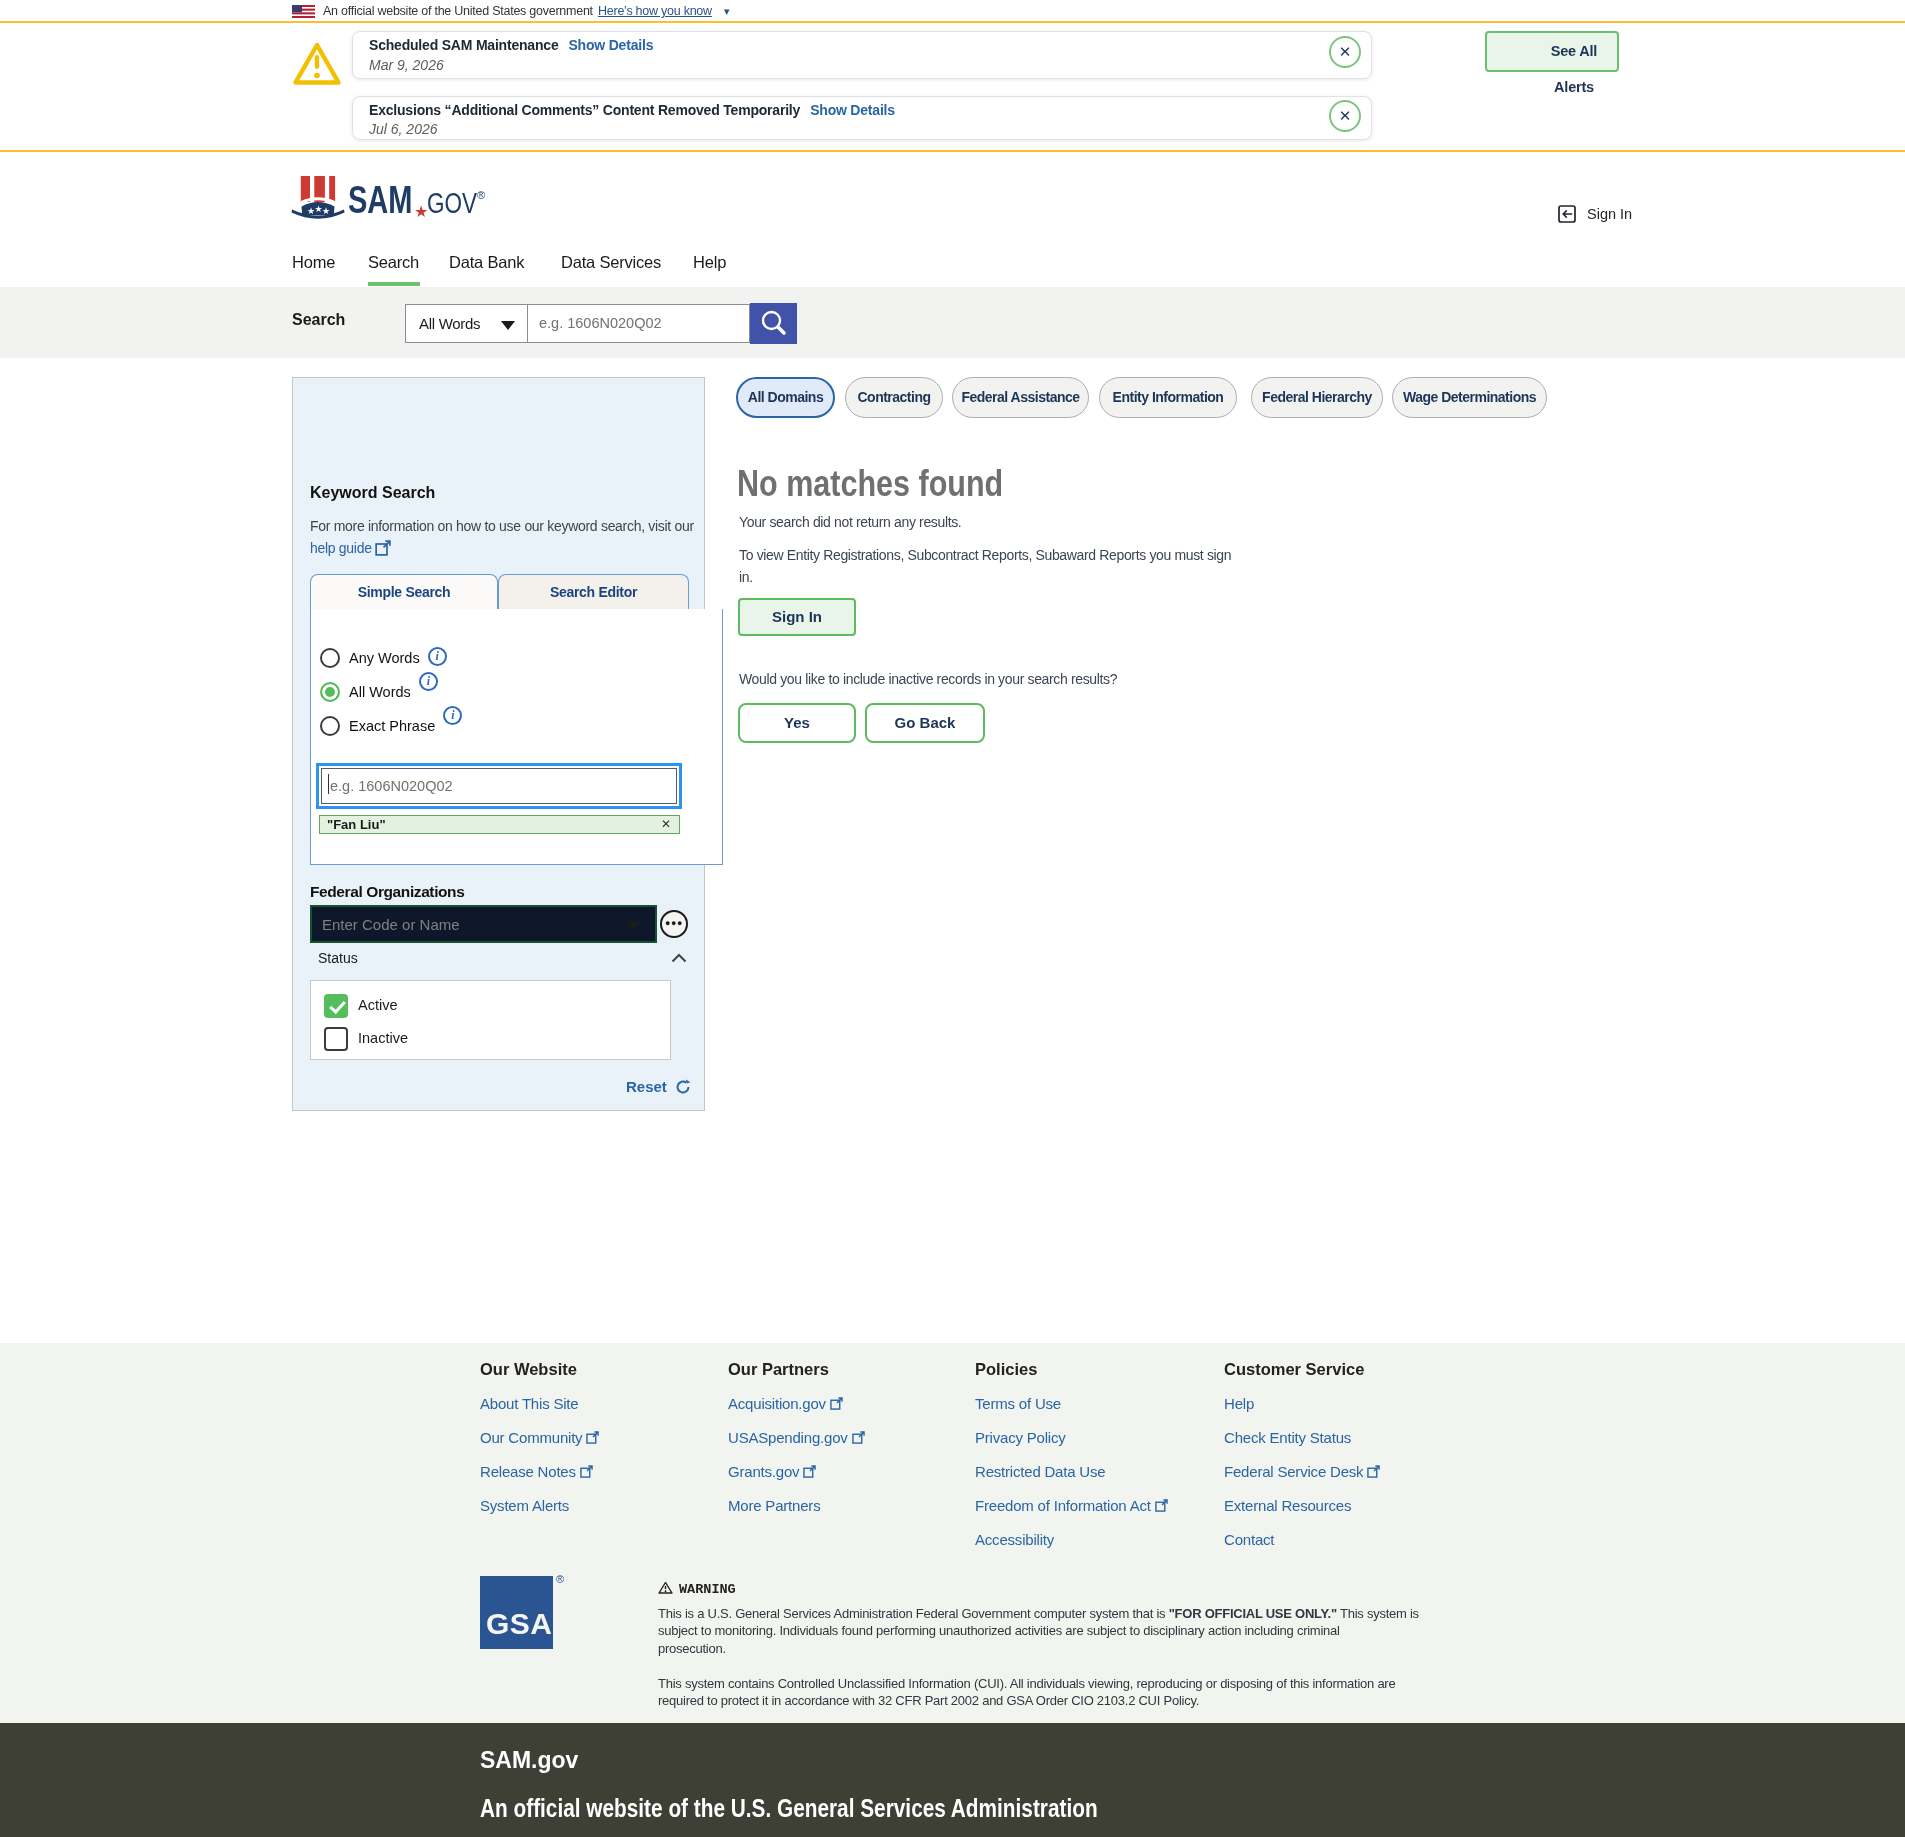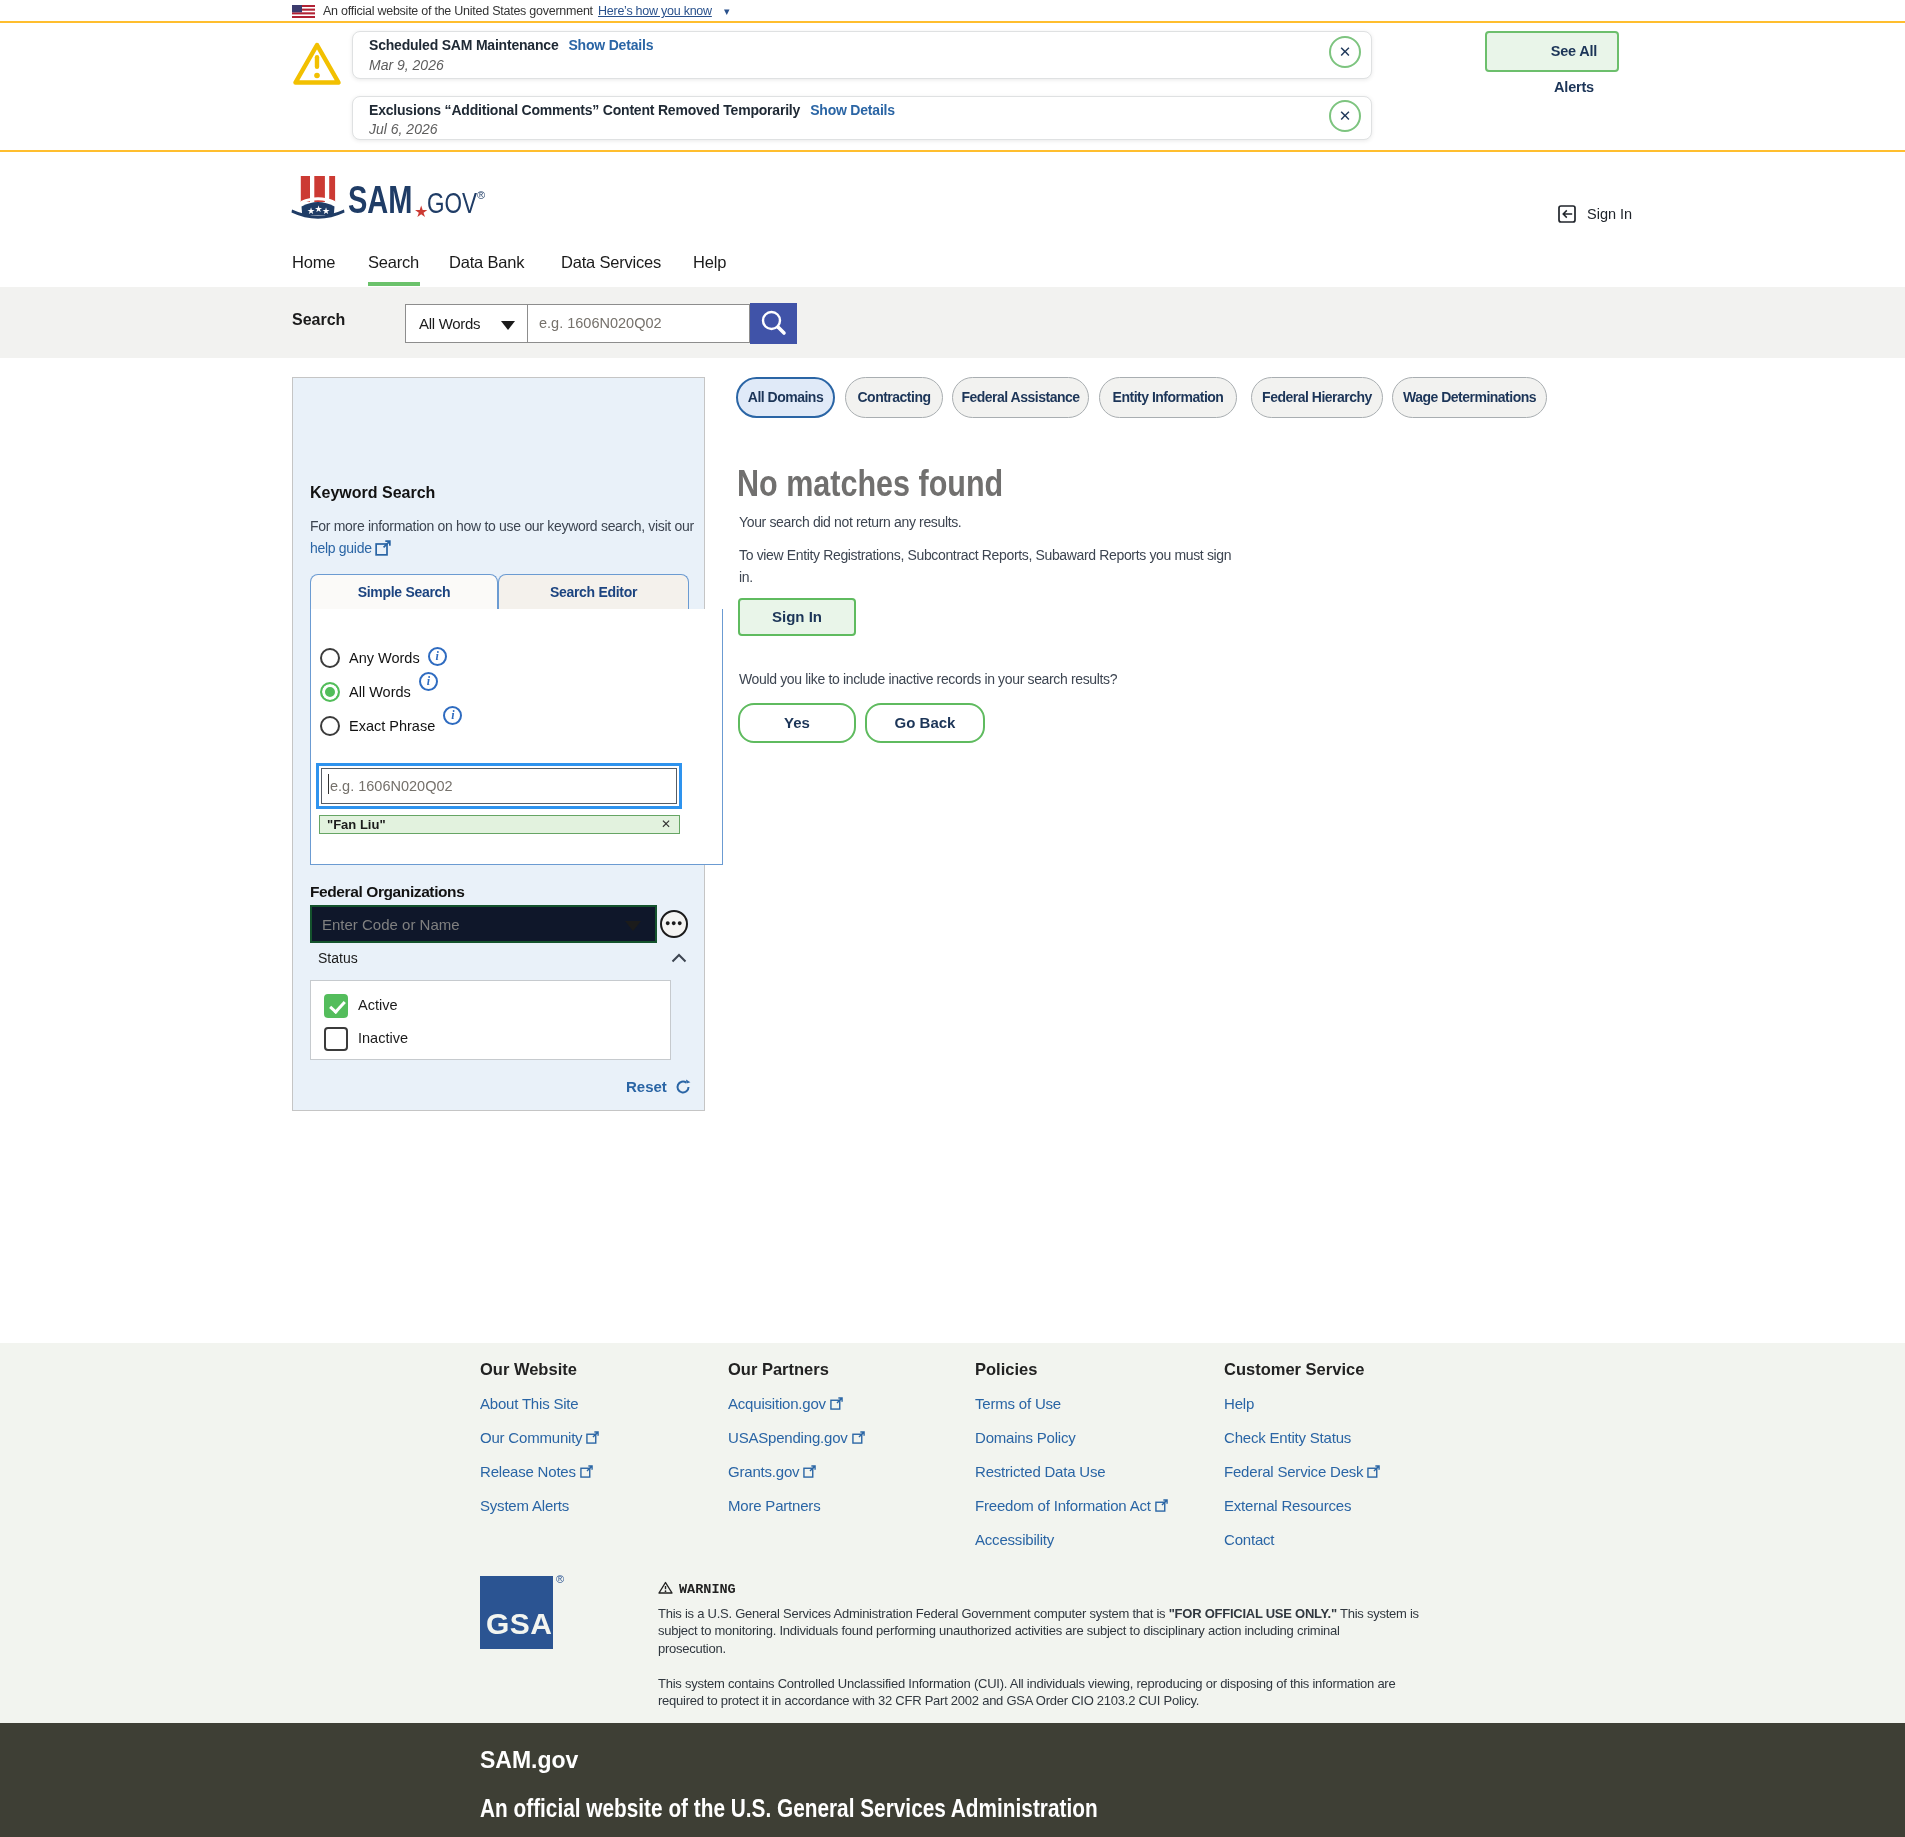--- a/index.html
+++ b/index.html
@@ -83,21 +83,21 @@
 .cb.on { background:#54bd5c; border-color:#54bd5c; }
 .cb.on:after { content:""; position:absolute; left:7px; top:2px; width:6px; height:12px; border:solid #fff; border-width:0 3px 3px 0; transform:rotate(42deg); }
 .cb-lbl { position:absolute; left:47px; font-size:14.5px; }
 .reset { position:absolute; left:333px; top:700px; font-weight:bold; font-size:15px; color:#2a65a5; }
 
 .pill { position:absolute; top:19px; height:41px; border-radius:21px; border:1px solid #a9aeb1; background:#f2f2f0; font-weight:bold; font-size:14px; letter-spacing:-0.5px; color:#1c3558; text-align:center; line-height:39px; white-space:nowrap; }
 .pill.on { background:#e0eaf8; border:2px solid #2a65a5; line-height:37px; }
 .nmf { position:absolute; left:737px; top:105px; font-weight:bold; font-size:37px; color:#71706f; transform:scaleX(0.825); transform-origin:0 0; white-space:nowrap; }
 .para { position:absolute; font-size:14px; letter-spacing:-0.35px; color:#3d4551; line-height:22px; }
 .btn-grn { position:absolute; background:#e9f5e9; border:2px solid #5fbb5f; border-radius:4px; font-weight:bold; font-size:15px; color:#1c3558; text-align:center; }
-.btn-wht { position:absolute; background:#fff; border:2px solid #5fbb5f; border-radius:16px; font-weight:bold; font-size:15px; color:#1c3558; text-align:center; }
+.btn-wht { position:absolute; background:#fff; border:2px solid #5fbb5f; border-radius:8px; font-weight:bold; font-size:15px; color:#1c3558; text-align:center; }
 
 .lfoot { position:relative; height:380px; background:#f2f4ef; }
 .col { position:absolute; top:17px; }
 .col .h { font-weight:bold; font-size:16.5px; color:#222; height:35px; }
 .col a { display:block; font-size:15px; letter-spacing:-0.2px; color:#2a65a5; height:34px; }
 .c1 { left:480px; } .c2 { left:728px; } .c3 { left:975px; } .c4 { left:1224px; }
 .gsa { position:absolute; left:480px; top:233px; width:73px; height:73px; background:#2b5492; }
 .gsa .t { position:absolute; left:6px; bottom:8px; color:#f3f5f0; font-weight:bold; font-size:30px; letter-spacing:0.5px; }
 .gsa .r { position:absolute; left:76px; top:-3px; font-size:11px; color:#2b5492; }
 .warn { position:absolute; left:658px; top:238px; width:900px; }
@@ -269,21 +269,21 @@
           </svg></a>
       <a href="#">Release Notes <svg width="13" height="13" viewBox="0 0 14 14" style="vertical-align:-1px">
             <rect x="1" y="3.5" width="9.5" height="9.5" fill="none" stroke="#2a65a5" stroke-width="1.5"></rect>
             <path d="M7.5 6.5 L13 1 M9 1 h4 v4" fill="none" stroke="#2a65a5" stroke-width="1.5"></path>
           </svg></a>
       <a href="#">System Alerts</a>
     </div>
     <div class="col c3">
       <div class="h">Policies</div>
       <a href="#">Terms of Use</a>
-      <a href="#">Domains Policy</a>
+      <a href="#">Privacy Policy</a>
       <a href="#">Restricted Data Use</a>
       <a href="#">Freedom of Information Act <svg width="13" height="13" viewBox="0 0 14 14" style="vertical-align:-1px">
             <rect x="1" y="3.5" width="9.5" height="9.5" fill="none" stroke="#2a65a5" stroke-width="1.5"></rect>
             <path d="M7.5 6.5 L13 1 M9 1 h4 v4" fill="none" stroke="#2a65a5" stroke-width="1.5"></path>
           </svg></a>
       <a href="#">Accessibility</a>
     </div>
     <div class="col c4">
       <div class="h">Customer Service</div>
       <a href="#">Help</a>

